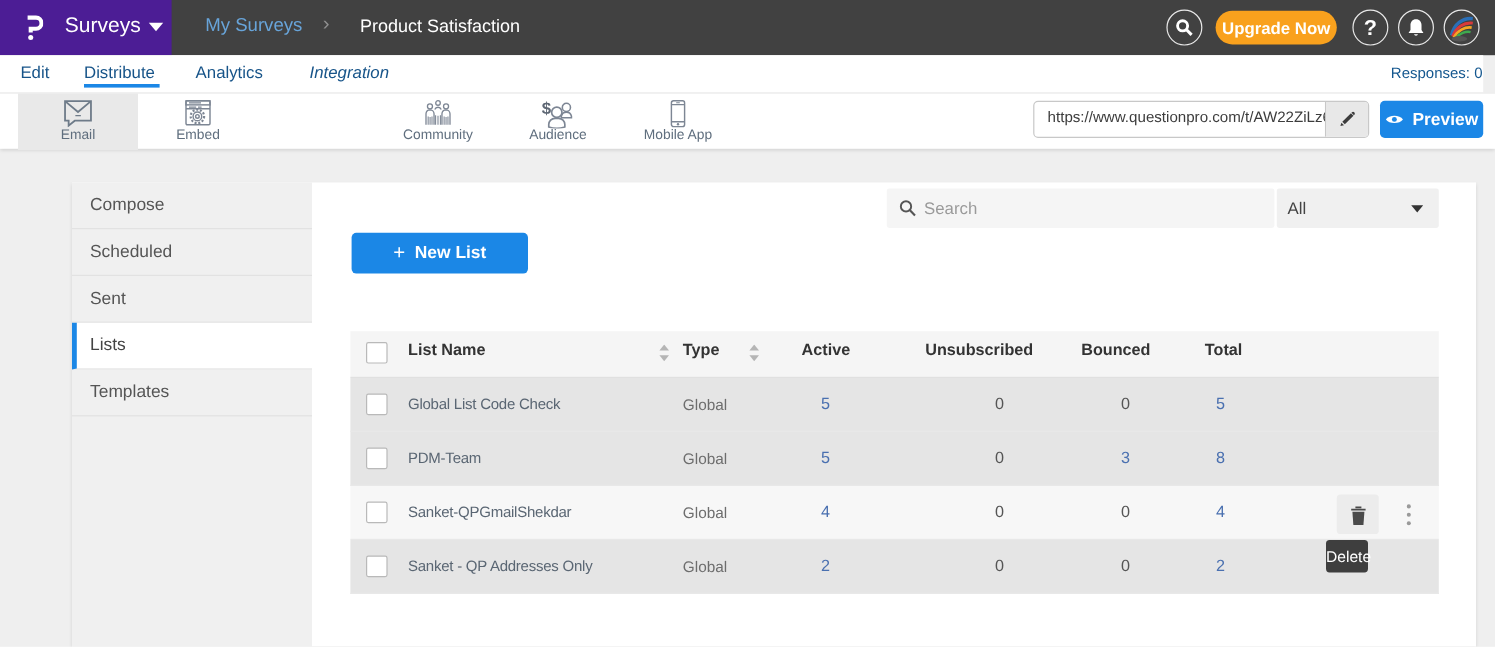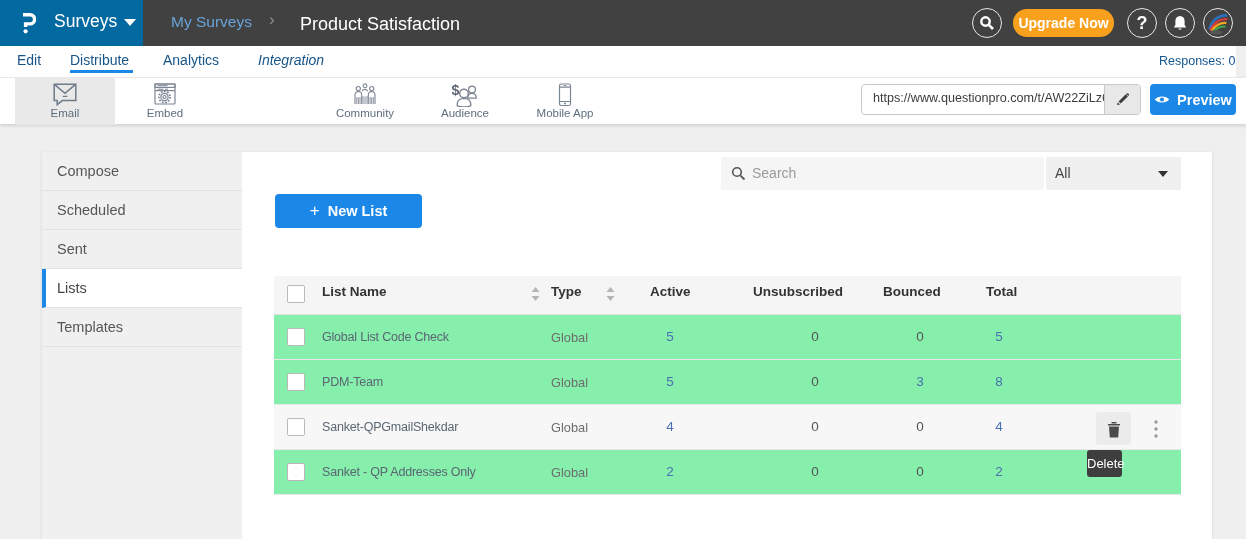--- a/index.html
+++ b/index.html
@@ -1,26 +1,26 @@
 <!DOCTYPE html>
 <html><head>
 <meta charset="utf-8">
 <style>
 * { margin:0; padding:0; box-sizing:border-box; }
 html,body { width:1246px; height:539px; overflow:hidden; font-family:"Liberation Sans", sans-serif; }
 body { background:#efefef; position:relative; }
 
 
 #topbar { position:absolute; left:0; top:0; width:1246px; height:46px; background:#414141; }
-#logoblock { position:absolute; left:0; top:0; width:143px; height:46px; background:#0369a1; }
+#logoblock { position:absolute; left:0; top:0; width:143px; height:46px; background:#4c1d95; }
 #surveys { position:absolute; left:54px; top:11px; color:#fff; font-size:17.5px; }
 #surveycaret { position:absolute; left:124px; top:19px; width:0; height:0; border-left:6px solid transparent; border-right:6px solid transparent; border-top:7px solid #fff; }
 #crumb1 { position:absolute; left:171px; top:13px; color:#68a4d9; font-size:15.5px; }
 #crumbsep { position:absolute; left:269px; top:10px; color:#8f8f8f; font-size:17px; }
-#crumb2 { position:absolute; left:300px; top:14px; color:#fff; font-size:18px; }
+#crumb2 { position:absolute; left:300px; top:14px; color:#fff; font-size:15px; }
 .circ { position:absolute; top:8px; width:30px; height:30px; border:1.4px solid #e8e8e8; border-radius:50%; display:flex; align-items:center; justify-content:center; }
 #upgrade { position:absolute; left:1013px; top:9px; width:101px; height:28px; background:#f9a11d; border-radius:14px; color:#fff; font-weight:bold; font-size:14px; text-align:center; line-height:28px; }
 
 
 #menubar { position:absolute; left:0; top:46px; width:1236px; height:31px; background:#fff; }
 .menuitem { position:absolute; top:6px; color:#175489; font-size:14px; }
 #dist-underline { position:absolute; left:70px; top:24px; width:63px; height:2.5px; background:#1b87e6; }
 #responses { position:absolute; left:1159px; top:8px; color:#14578f; font-size:12.5px; }
 
 
@@ -34,38 +34,38 @@
 #tab-community { left:315px; }
 #tab-audience { left:415px; }
 #tab-mobile { left:515px; }
 
 #urlbox { position:absolute; left:861px; top:6px; width:280px; height:31px; background:#fff; border:1px solid #c8c8c8; border-radius:4px; }
 #urltext { position:absolute; left:11px; top:6px; font-size:12.6px; color:#3c3c3c; white-space:nowrap; width:232px; overflow:hidden; }
 #pencilbtn { position:absolute; right:0; top:0; width:36px; height:29px; background:#e8e8e8; border-left:1px solid #c8c8c8; border-radius:0 3px 3px 0; display:flex; align-items:center; justify-content:center; }
 #previewbtn { position:absolute; left:1150px; top:6px; width:86px; height:31px; background:#1b87e6; border-radius:4px; color:#fff; font-weight:bold; font-size:14.5px; display:flex; align-items:center; justify-content:center; gap:7px; }
 
 
-#card { position:absolute; left:42px; top:152px; width:1170px; height:387px; background:#fff; box-shadow:0 1px 3px rgba(0,0,0,0.12); }
+#card { position:absolute; left:60px; top:152px; width:1170px; height:387px; background:#fff; box-shadow:0 1px 3px rgba(0,0,0,0.12); }
 #sidebar { position:absolute; left:0; top:0; width:200px; height:387px; background:#f0f0f0; }
 .sideitem { position:relative; height:39px; line-height:39px; padding-left:15px; font-size:14.5px; color:#555; border-bottom:1px solid #e2e2e2; }
 .sideitem.active { background:#fff; border-left:4px solid #1b87e6; padding-left:11px; color:#444; }
 
 
 #searchbox { position:absolute; left:679px; top:5px; width:323px; height:33px; background:#f5f5f5; border-radius:2px; }
 #searchbox .ph { position:absolute; left:31px; top:8px; font-size:14px; color:#9a9a9a; }
 #alldrop { position:absolute; left:1004px; top:5px; width:135px; height:33px; background:#f0f0f0; border-radius:2px; }
 #alldrop .t { position:absolute; left:9px; top:8px; font-size:14px; color:#444; }
 #alldrop .c { position:absolute; right:13px; top:14px; width:0; height:0; border-left:5px solid transparent; border-right:5px solid transparent; border-top:6px solid #333; }
 #newlist { position:absolute; left:233px; top:42px; width:147px; height:34px; background:#1b87e6; border-radius:4px; color:#fff; font-weight:bold; font-size:14.5px; display:flex; align-items:center; justify-content:center; gap:8px; }
 #newlist .plus { font-size:17px; font-weight:normal; }
 
 
 #thead { position:absolute; left:232px; top:124px; width:907px; height:39px; background:#f5f5f5; border-bottom:1px solid #e0e0e0; }
 .hcell { position:absolute; top:8px; font-size:13.5px; font-weight:bold; color:#333; }
-.row { position:absolute; left:232px; width:907px; height:45px; border-bottom:1px solid #e8e8e8; background:#86efac; }
+.row { position:absolute; left:232px; width:907px; height:45px; border-bottom:1px solid #e8e8e8; background:#e5e5e5; }
 .row.hov { background:#f7f7f7; z-index:2; }
 .cb { position:absolute; left:13px; width:18px; height:18px; border:1px solid #b9b9b9; border-radius:2px; background:#fff; }
 .lname { position:absolute; left:48px; font-size:12.5px; letter-spacing:-0.2px; color:#5a6673; }
 .gtype { position:absolute; left:277px; font-size:12.8px; color:#6d6d6d; }
 .num { position:absolute; width:40px; text-align:center; font-size:13.5px; }
 .blue { color:#4a70b0; }
 .gray { color:#555; }
 .sorticon { position:absolute; top:11px; }
 
 #trashbtn { position:absolute; left:822px; top:7px; width:35px; height:33px; background:#ececec; border-radius:3px; display:flex; align-items:center; justify-content:center; }

